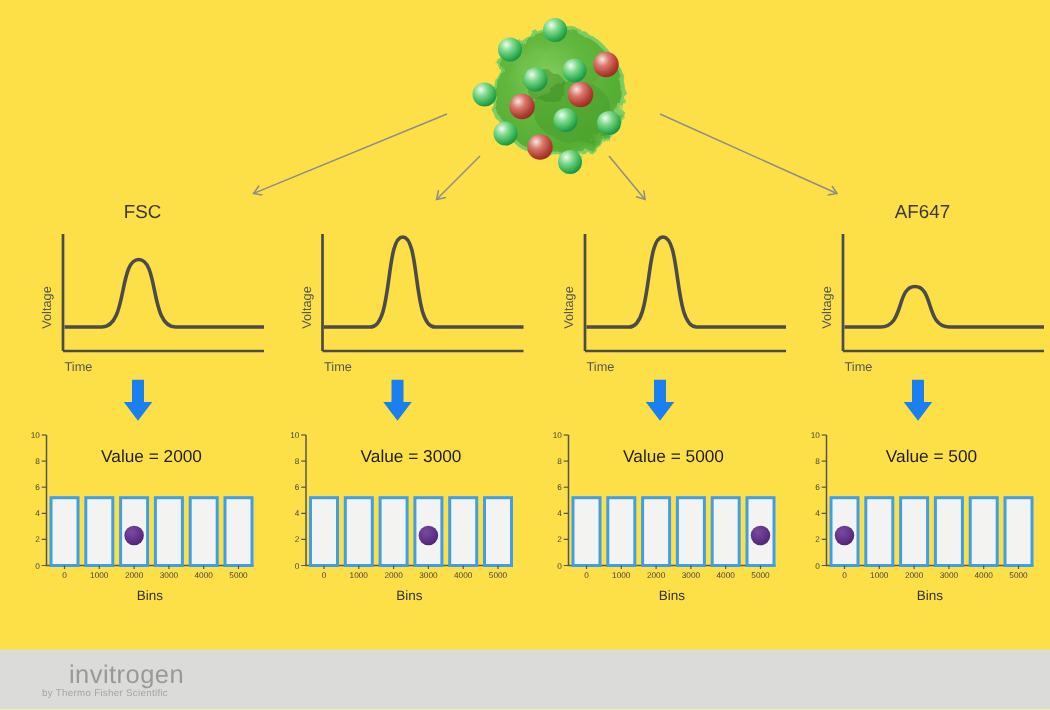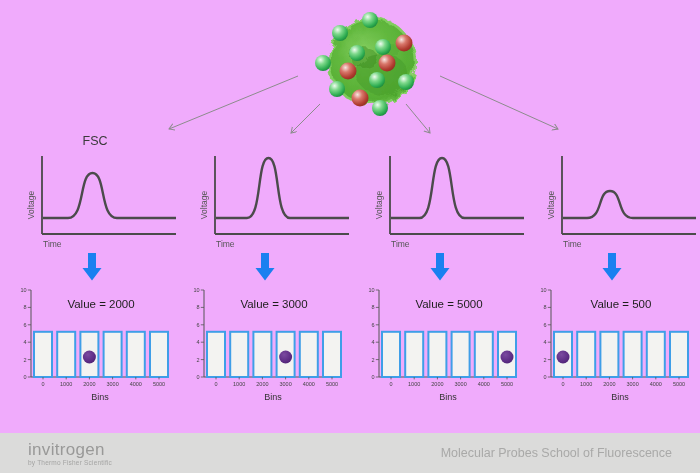--- a/index.html
+++ b/index.html
@@ -1,33 +1,33 @@
 <!DOCTYPE html>
 <html><head>
 <meta charset="utf-8">
 <style>
   html,body{margin:0;padding:0;background:#ffffff;}
   .stage{
     position:relative;width:700px;height:473px;overflow:hidden;
-    background:#f0abfc;font-family:"Liberation Sans",sans-serif;
+    background:#fde047;font-family:"Liberation Sans",sans-serif;
   }
   svg{display:block;}
   svg text{font-family:"Liberation Sans",sans-serif;}
   .cell-svg{position:absolute;left:300px;top:0;}
   .connectors{position:absolute;left:0;top:0;pointer-events:none;}
   .panel{position:absolute;top:130px;width:155px;height:285px;}
   .detector-title{position:absolute;top:4px;left:0;width:140px;text-align:center;
     font-size:12.5px;color:#3a3a3a;}
   .pulse-chart{position:absolute;top:20px;left:0;overflow:visible;}
   .down-arrow{position:absolute;top:123px;left:57px;}
   .bin-chart{position:absolute;top:156px;left:0;overflow:visible;}
   .footer{position:absolute;left:0;right:0;bottom:0;height:40px;background:#dbdbda;
     display:flex;align-items:center;justify-content:space-between;
     padding:0 28px;box-sizing:border-box;}
-  .brand-name{font-size:17px;line-height:1;color:#999998;letter-spacing:.3px;}
+  .brand-name{font-size:17px;line-height:1;color:#999998;letter-spacing:.3px;margin-left:18px;}
   .brand-sub{font-size:6.5px;color:#a4a4a3;margin-top:1px;letter-spacing:.2px;}
   .footer-title{font-size:12.5px;color:#a9a9a8;}
 </style>
 </head>
 <body>
 
 <div class="stage">
 
   <svg class="cell-svg" width="140" height="125" viewBox="0 0 140 125">
     <defs>
@@ -237,20 +237,21 @@
           <rect x="125.0" y="45.8" width="18" height="45.2" fill="#f3f3f1" stroke="#3f9ee8" stroke-width="2"></rect>
           <line x1="134.0" y1="91" x2="134.0" y2="93.4" stroke="#555" stroke-width="0.8"></line>
           <text x="134.0" y="99.5" text-anchor="middle" font-size="5.5" fill="#444">5000</text>
           <circle cx="134.0" cy="71.0" r="6.5" fill="url(#dotG)"></circle>
           <text x="76" y="22" text-anchor="middle" font-size="11.5" fill="#1e1e1c">Value = 5000</text>
           <text x="75" y="114" text-anchor="middle" font-size="9" fill="#333">Bins</text>
         </svg>
   </div>
 
   <div class="panel" style="left: 545px;">
+    <div class="detector-title">AF647</div>
     <svg class="pulse-chart" width="155" height="112" viewBox="0 0 155 112">
           <path d="M17 6 V84 M17 84 H151" stroke="#4b4b4b" stroke-width="1.8" fill="none"></path>
           <path d="M18 68 H42 C58.1 68 52.4 41 65 41 C77.7 41 71.9 68 88.0 68 H151" stroke="#4b4b4b" stroke-width="2.4" fill="none" stroke-linejoin="round"></path>
           <text x="9" y="55" transform="rotate(-90 9 55)" text-anchor="middle" font-size="8.5" fill="#555">Voltage</text>
           <text x="18" y="97" font-size="8.5" fill="#555">Time</text>
         </svg>
     <svg class="down-arrow" width="20" height="28" viewBox="0 0 20 28">
       <path d="M6 0 H14 V15 H19.5 L10 27.5 L0.5 15 H6 Z" fill="#1a80f0"></path>
     </svg>
     <svg class="bin-chart" width="155" height="123" viewBox="0 0 155 123">
@@ -290,15 +291,14 @@
           <text x="75" y="114" text-anchor="middle" font-size="9" fill="#333">Bins</text>
         </svg>
   </div>
 </div>
 
   <div class="footer">
     <div>
       <div class="brand-name">invitrogen</div>
       <div class="brand-sub">by Thermo Fisher Scientific</div>
     </div>
-    <div class="footer-title">Molecular Probes School of Fluorescence</div>
   </div>
 </div>
 
 </body></html>

